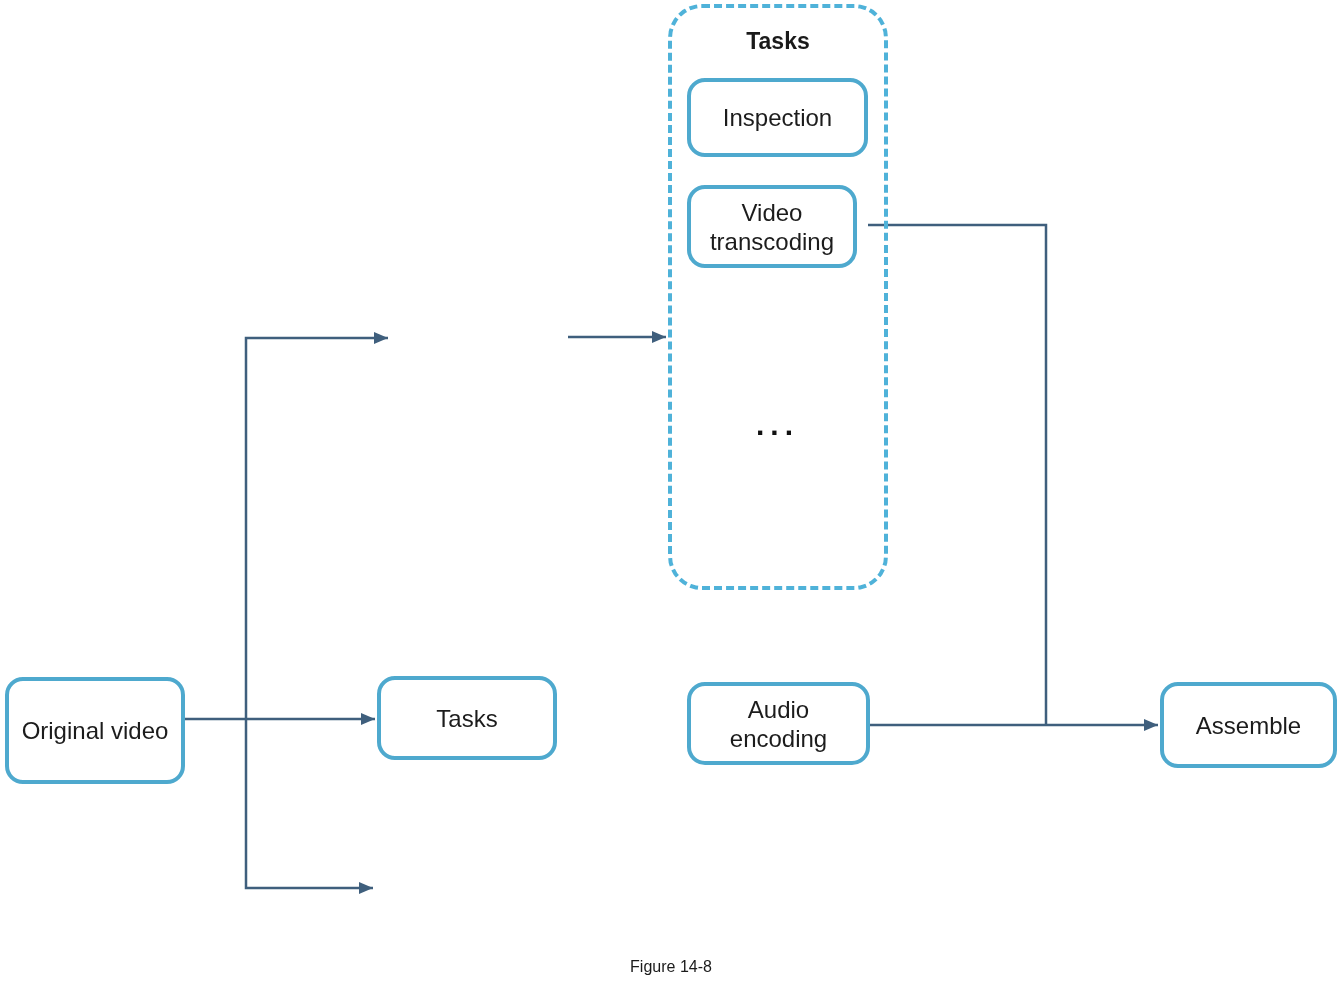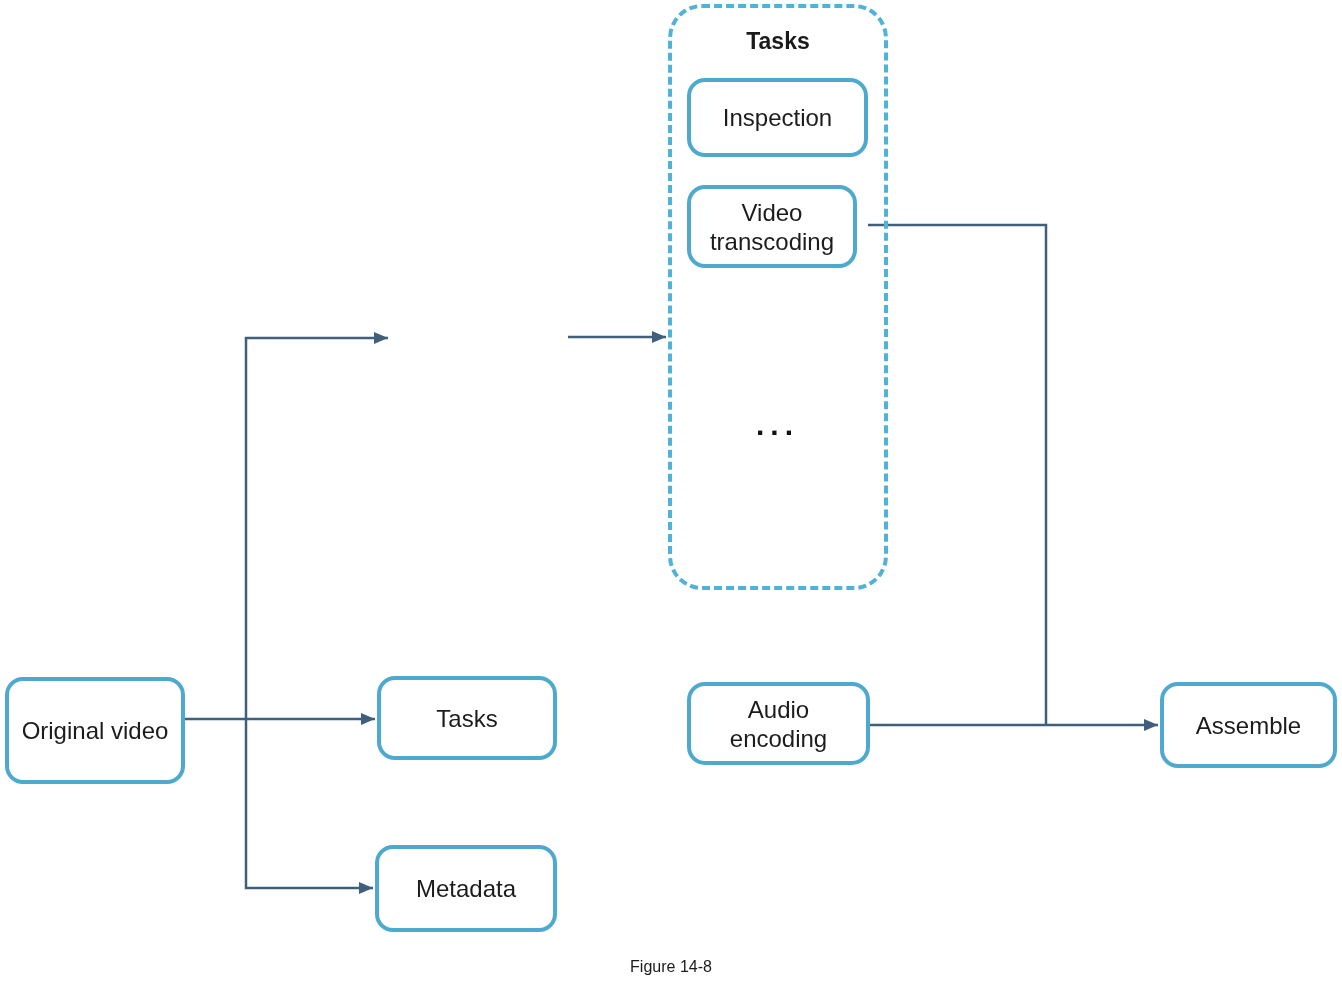--- a/index.html
+++ b/index.html
@@ -96,23 +96,20 @@
 
   <div class="node n-original-video">
     <span>Original video</span>
   </div>
 
 
   <div class="node n-audio">
     <span>Tasks</span>
   </div>
 
-  <div class="node n-metadata">
-    <span>Metadata</span>
-  </div>
 
   <div class="node n-inspection">
     <span>Inspection</span>
   </div>
 
   <div class="node n-video-transcoding">
     <span>Video transcoding</span>
   </div>
 
 

